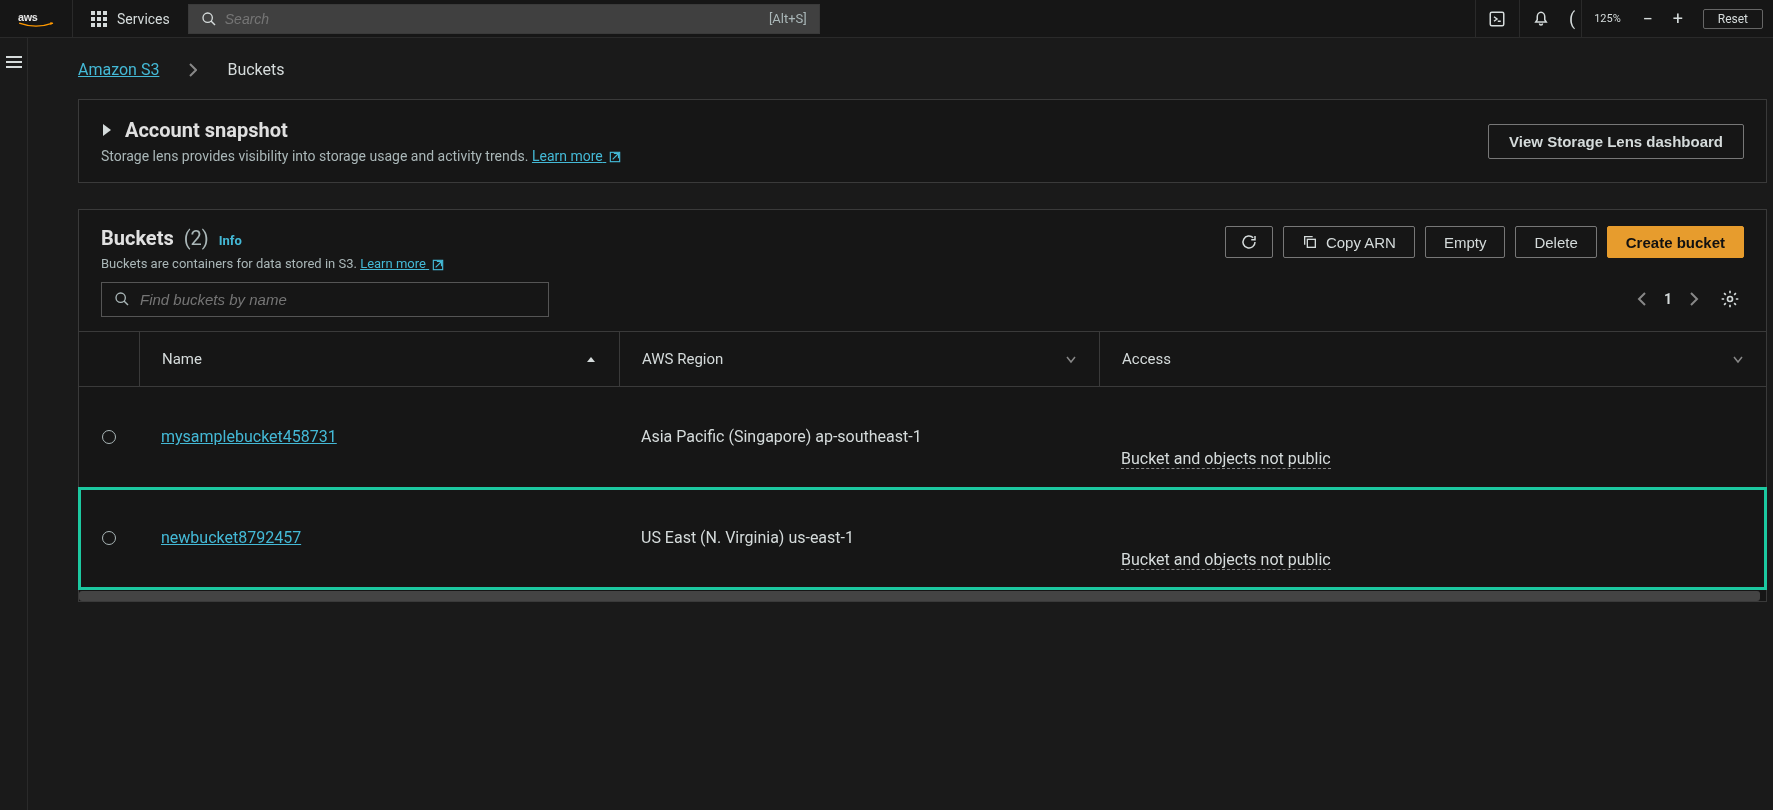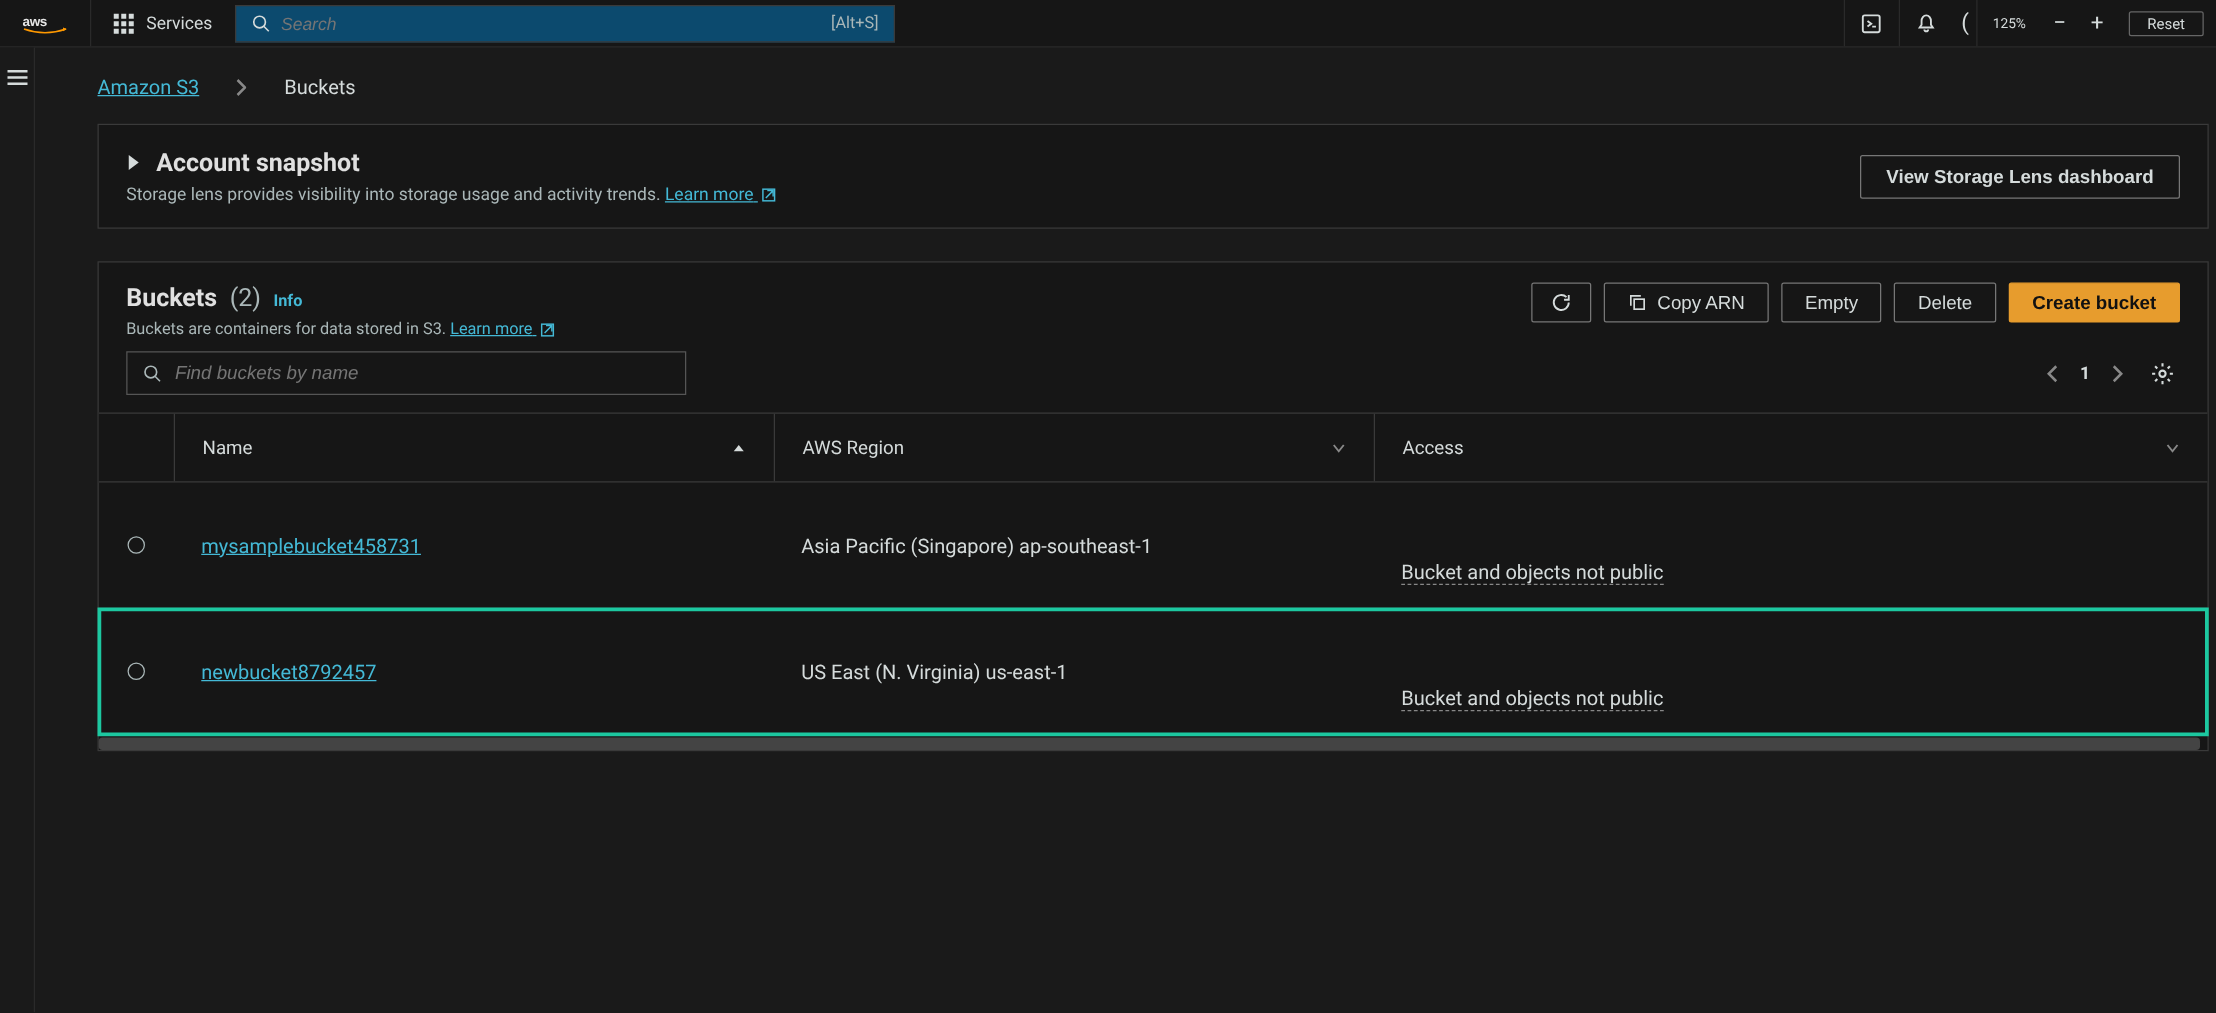--- a/index.html
+++ b/index.html
@@ -45,24 +45,24 @@
     .grid-icon {
       display: grid;
       grid-template-columns: repeat(3, 4px);
       grid-template-rows: repeat(3, 4px);
       gap: 2px;
     }
     .grid-icon span { background: #d5dbdb; }
     .search-wrap {
       display: flex;
       align-items: center;
-      background: #0c4a6e;
+      background: #404040;
       border: 1px solid #3a3a3a;
       height: 30px;
-      width: 528px;
+      width: 632px;
       padding: 0 12px;
     }
     .search-wrap input {
       flex: 1;
       background: none;
       border: none;
       outline: none;
       color: #d5dbdb;
       font-style: italic;
       font-size: 14px;

